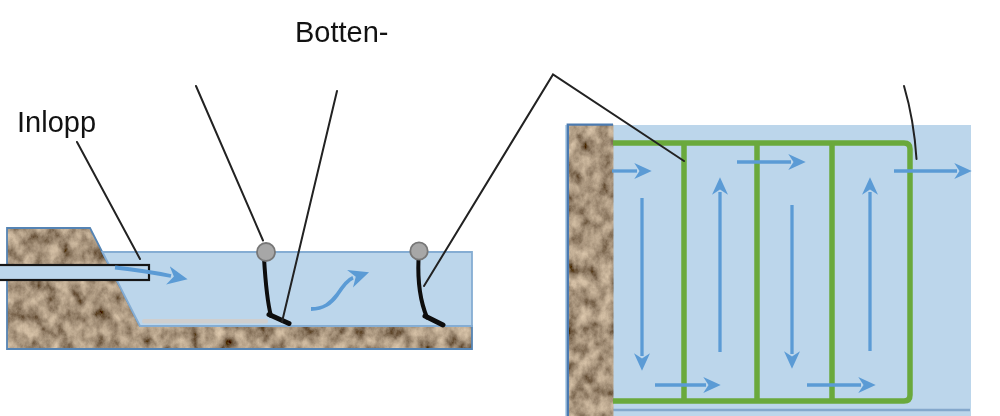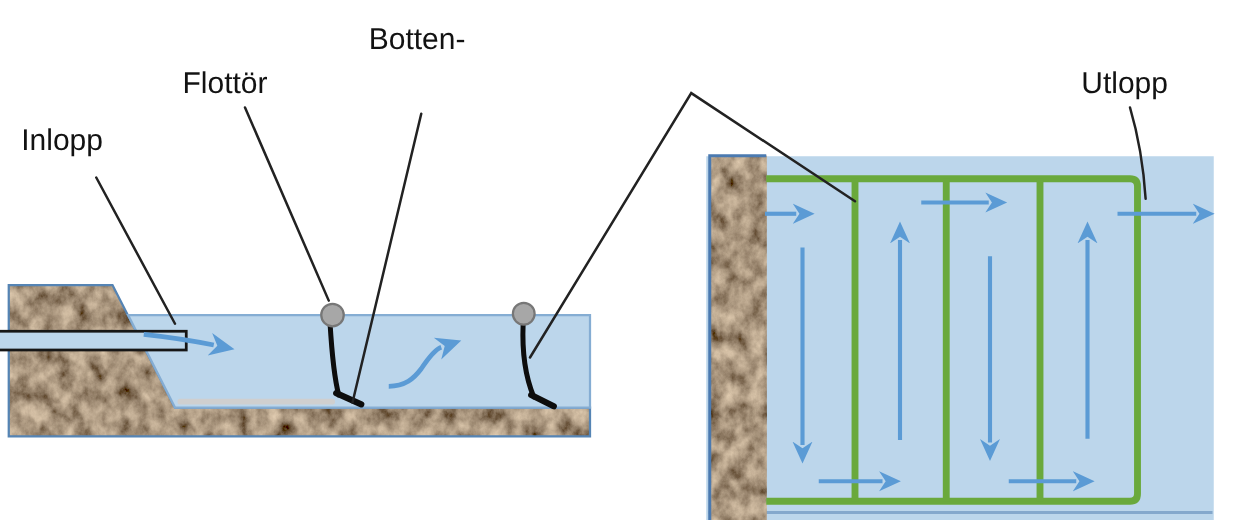--- a/index.html
+++ b/index.html
@@ -4,21 +4,21 @@
 <title>Diagram</title>
 <style>
   html,body{margin:0;padding:0;background:#ffffff;}
   .canvas{
     position:relative;width:1000px;height:416px;overflow:hidden;
     background:#ffffff;
     font-family:"Liberation Sans","DejaVu Sans",sans-serif;
   }
   .canvas svg{position:absolute;left:0;top:0;}
   .lbl{
-    position:absolute;color:#121212;font-size:24px;line-height:33px;
+    position:absolute;color:#121212;font-size:29px;line-height:33px;
     white-space:nowrap;letter-spacing:0px;
   }
   .lbl.two{line-height:38px;}
 </style>
 </head>
 <body>
 
 <div class="canvas">
 
   <svg width="1000" height="416" viewBox="0 0 1000 416">
@@ -90,23 +90,21 @@
 
     <g stroke="#222222" stroke-width="2" fill="none" stroke-linecap="round">
       <path d="M77,142 L140,259"></path>
       <path d="M196,86 L263,240.5"></path>
       <path d="M337,91 L282,322"></path>
       <path d="M424,286 L553,74.5 L684,161"></path>
       <path d="M904,86 Q914,120 916.5,159"></path>
     </g>
   </svg>
 
-  <div class="lbl" style="left:17px;top:96px">Inlopp</div>
+  <div class="lbl" style="left:17px;top:106px">Inlopp</div>
 
-  <div class="lbl" style="left:146px;top:50px">Flottör</div>
 
   <div class="lbl two" style="left:295px;top:13px">
     <div>Botten-</div>
   </div>
 
 
-  <div class="lbl" style="left:865px;top:50px">Utlopp</div>
 </div>
 
 </body></html>

